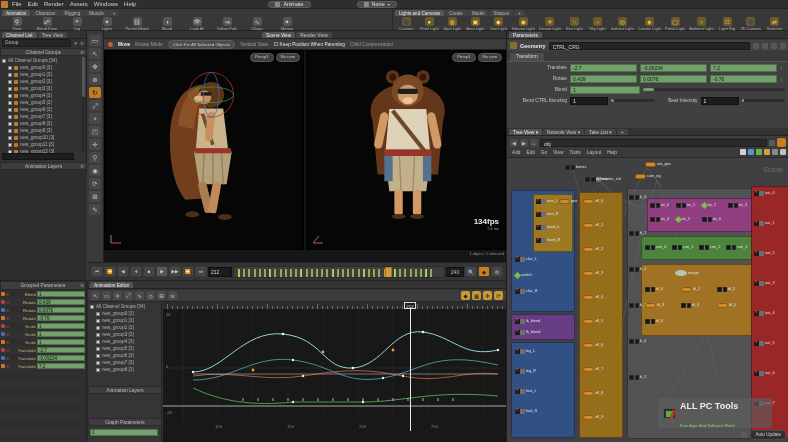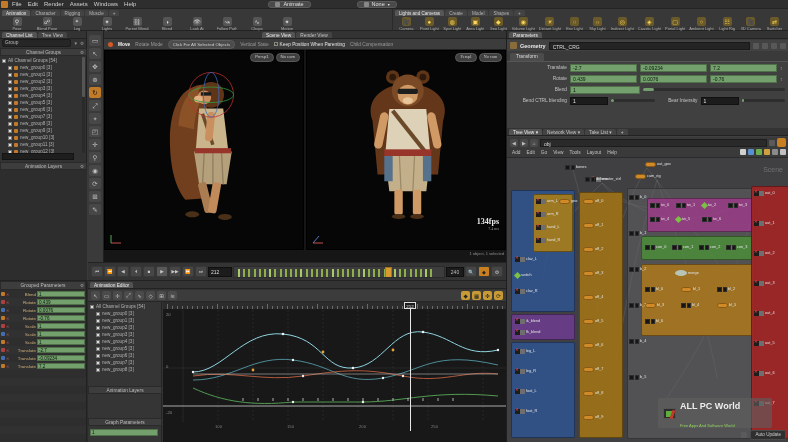--- a/index.html
+++ b/index.html
@@ -51,21 +51,21 @@
   .vtool.active{background:#c07a28;color:#111;}
   
   #vpane{left:104px;top:31px;width:402px;height:231px;background:#161616;}
   #vp-toolbar{position:absolute;left:0;top:8px;width:402px;height:11px;background:#3c3c3c;border-bottom:1px solid #222;
               display:flex;align-items:center;gap:5px;padding:0 4px;font-size:4.8px;}
   #vp-toolbar .tool-dot{width:5px;height:5px;border-radius:50%;background:#d05a28;}
   .vp-pill{background:#4c4c4c;border:1px solid #5c5c5c;border-radius:5px;padding:0 4px;line-height:7px;font-size:4.4px;color:#ccc;}
   .vp-check{display:flex;align-items:center;gap:2px;}
   .vp-check .box{width:4px;height:4px;border:1px solid #888;background:#2a2a2a;display:flex;align-items:center;justify-content:center;font-size:4px;color:#7ec04f;}
   .viewport{position:absolute;top:19px;height:200px;background:#060606;border:1px solid #000;}
-  #vp-left{left:0;width:200px;} #vp-right{left:202px;width:200px;font-family:Liberation Serif, serif;}
+  #vp-left{left:0;width:200px;} #vp-right{left:202px;width:200px;}
   .cam-pills{position:absolute;top:2px;right:3px;display:flex;gap:2px;}
   .cam-pill{background:rgba(70,70,70,.9);border:1px solid #5a5a5a;border-radius:5px;font-size:4.2px;color:#ccc;padding:0 4px;line-height:6.5px;}
   #fps{position:absolute;right:6px;bottom:18px;text-align:right;color:#e9e9e9;font-size:8px;font-weight:bold;}
   #fps .sub{display:block;font-size:4px;color:#9a9a9a;font-weight:normal;}
   .axis-giz{position:absolute;left:4px;bottom:4px;width:14px;height:12px;}
   #sel-status{position:absolute;right:2px;top:220px;font-size:4px;color:#8f8f8f;}
   
   #playbar{left:88px;top:262px;width:418px;height:18px;background:#343434;border-top:1px solid #232323;
            display:flex;align-items:center;gap:1px;padding:0 3px;}
   .tbtn{width:12px;height:11px;background:#464646;border:1px solid #393939;border-radius:2px;color:#c9c9c9;
@@ -1341,21 +1341,21 @@
         <span style="left:268px;">250</span>
       </div>
       <div id="ae-playhead" style="left:247px;"></div>
       <div id="frame-chip" style="left:241px;">212</div>
     </div>
   </div>
 
   <div id="watermark" class="abs">
     <span id="wm-logo"></span>
     <span>
-      <span id="wm-title">ALL PC World</span><br>
+      <span id="wm-title">ALL PC Tools</span><br>
       <span id="wm-tag">Free Apps And Software World</span>
     </span>
   </div>
   <div id="net-status" class="abs">
     <span class="nm-ico"></span>
     <span id="auto-update">Auto Update</span>
   </div>
 </div>
 
 </body></html>

